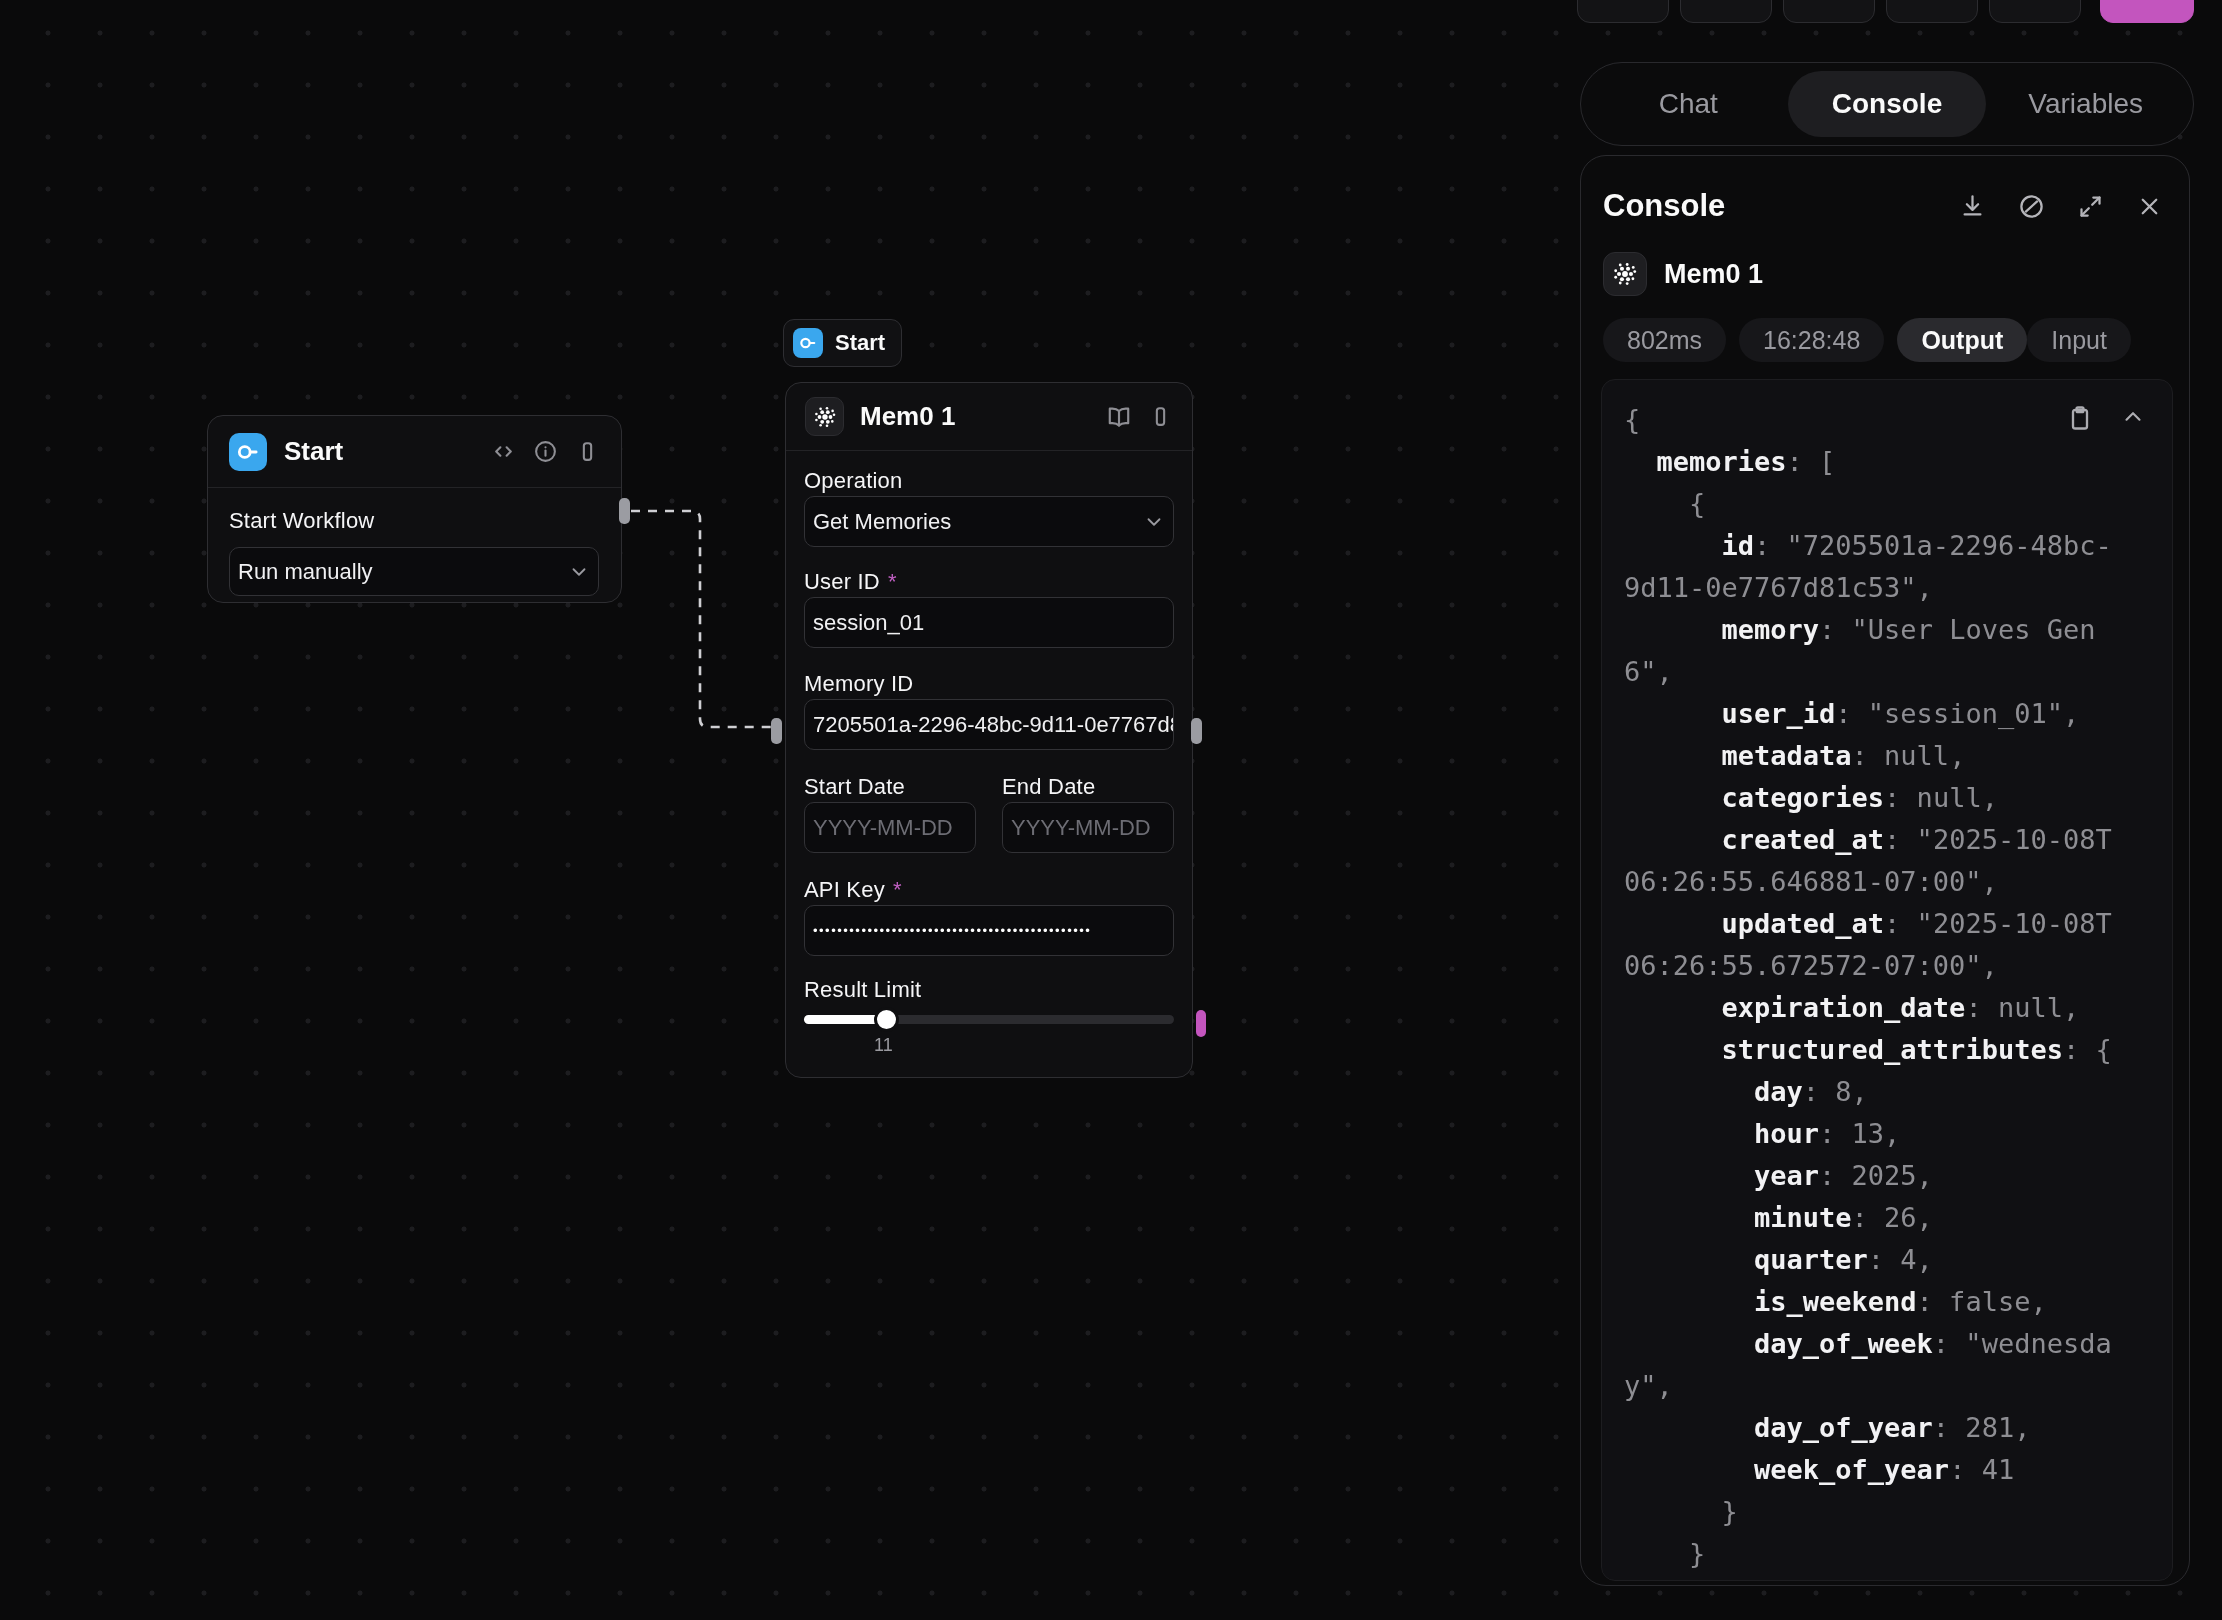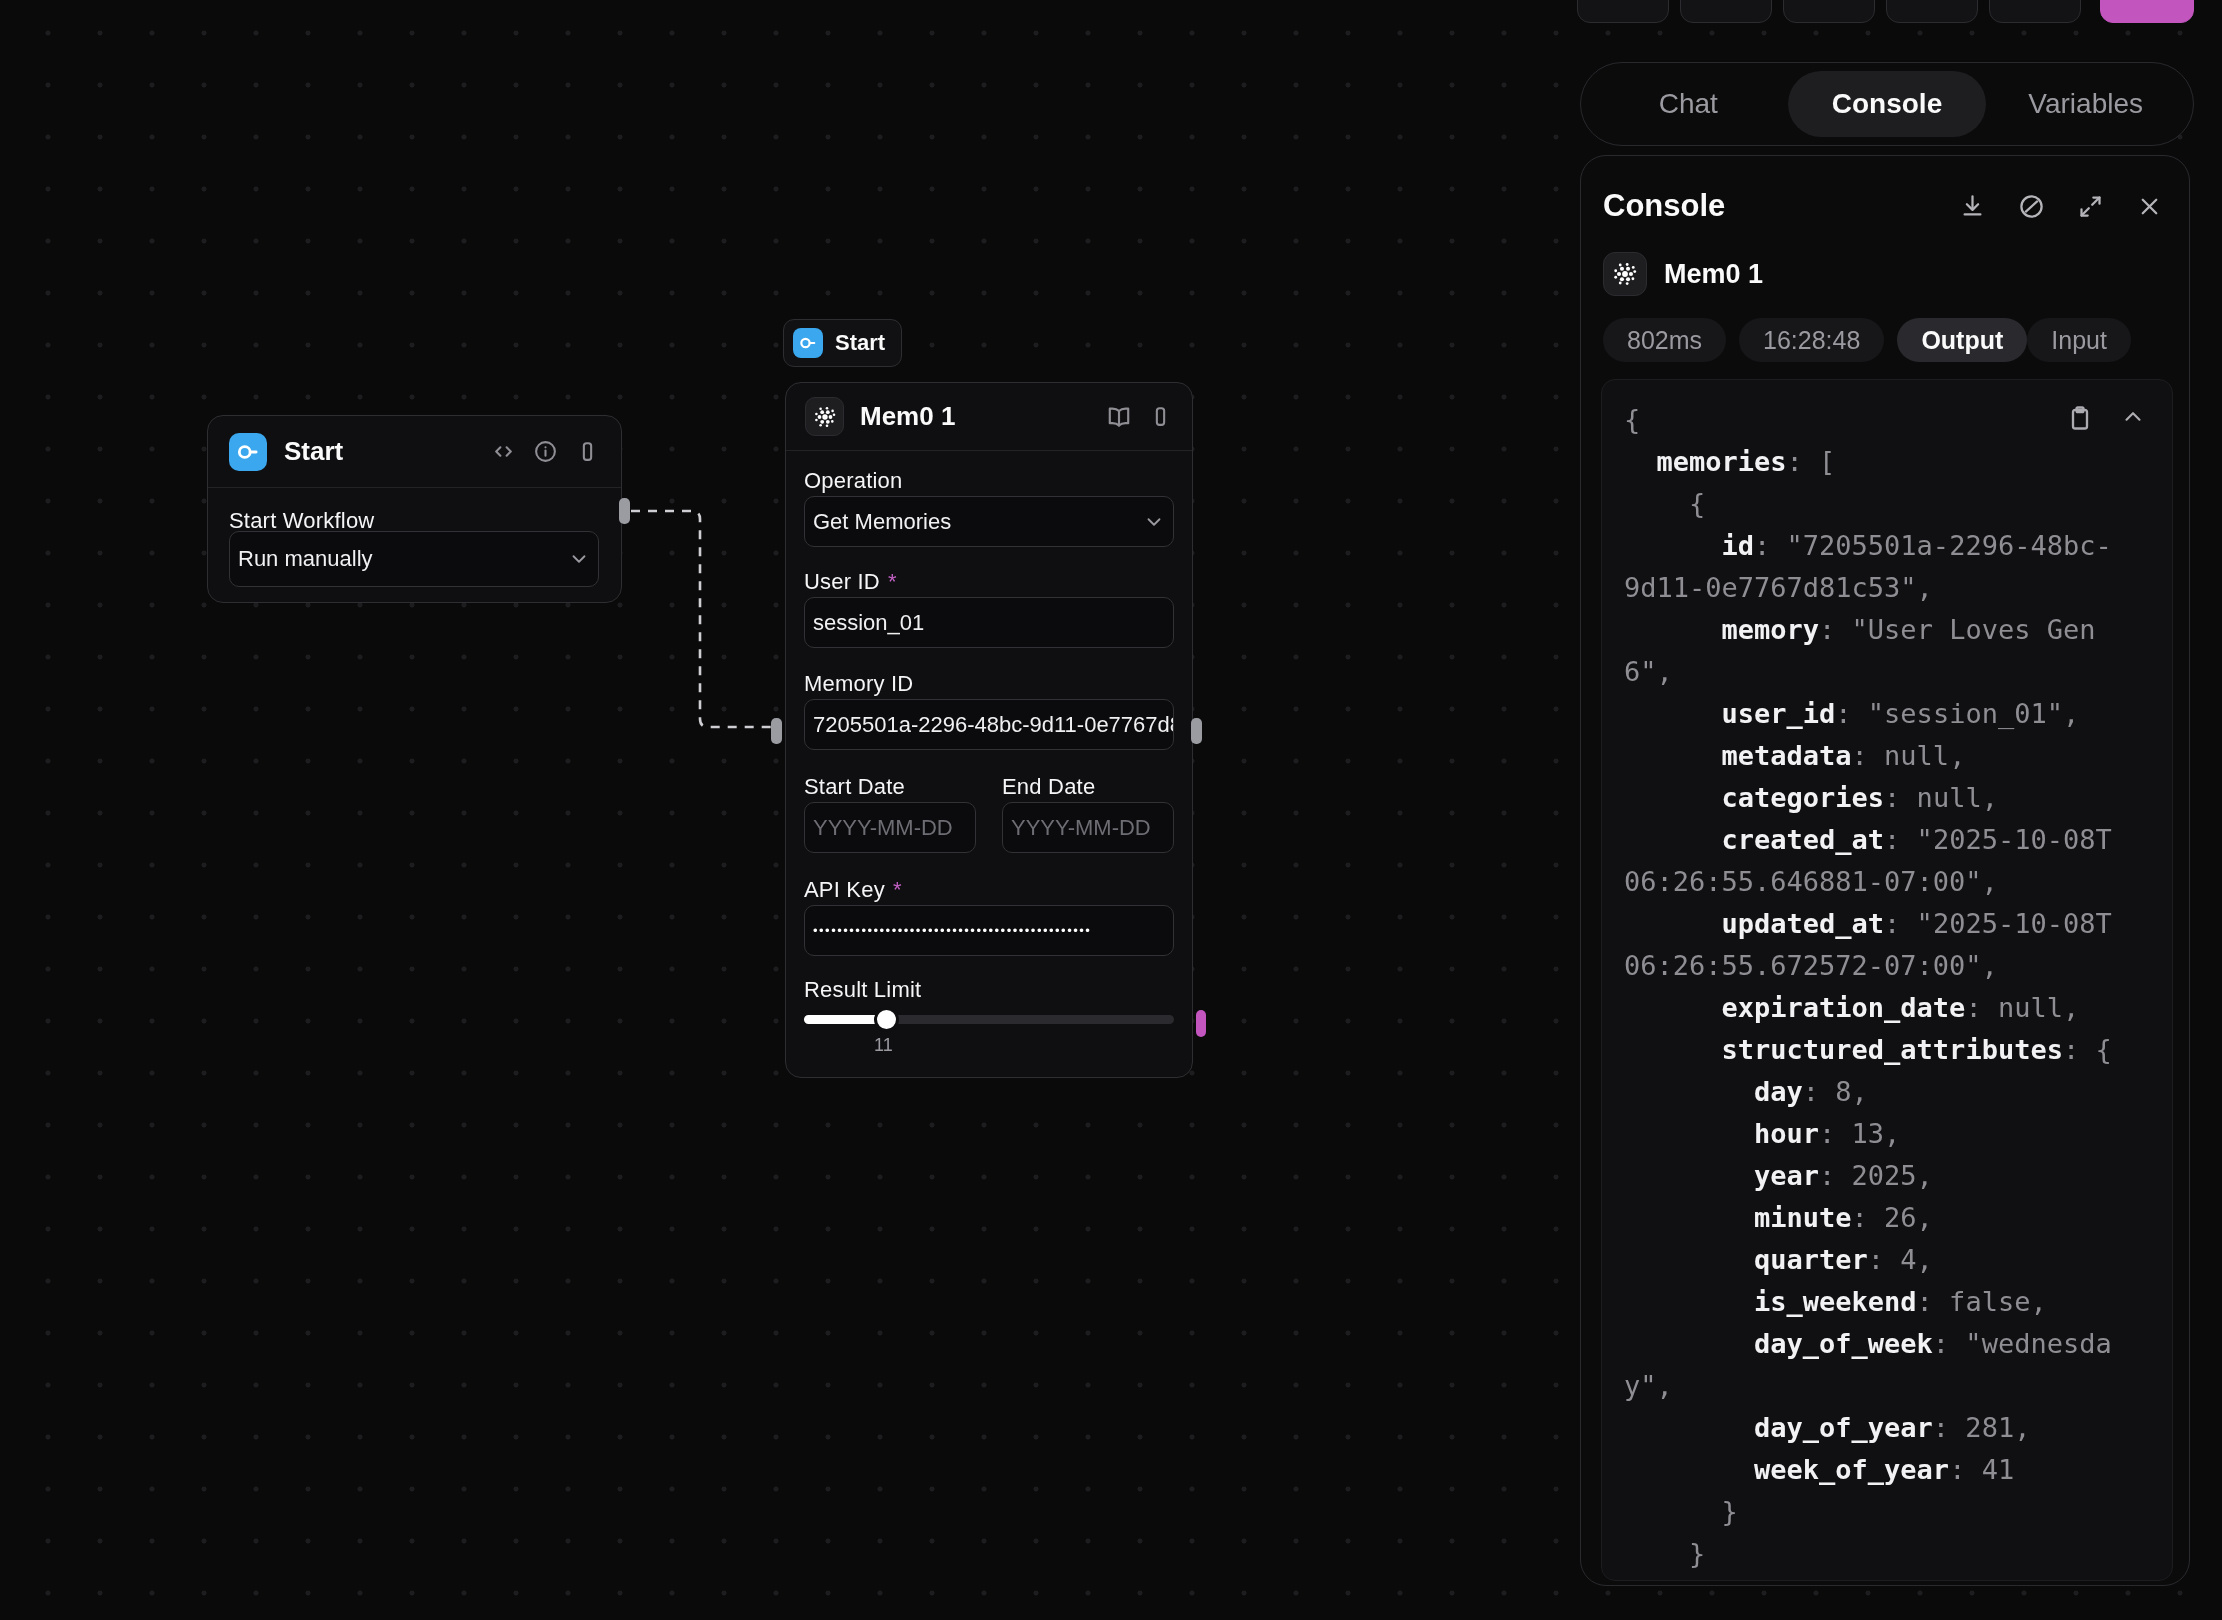--- a/index.html
+++ b/index.html
@@ -128,21 +128,21 @@
             <path d="M12 8h.01"></path>
           </svg>
       </span>
       <span class="hicon">
         <svg class="ic" width="25" height="25" viewBox="0 0 24 24">
             <rect x="8.5" y="4" width="7" height="16" rx="2.5"></rect>
           </svg>
       </span>
     </div>
     <div style="position:absolute;left:21px;top:92px" class="fld-label">Start Workflow</div>
-    <div class="inputbox selectbox" style="left:21px;top:115px;width:370px;height:56px">
+    <div class="inputbox selectbox" style="left:21px;top:131px;width:370px;height:49px">
       <span>Run manually</span>
       <span class="chev">
         <svg class="ic" width="22" height="22" viewBox="0 0 24 24">
             <path d="M6 9l6 6 6-6"></path>
           </svg>
       </span>
     </div>
   </div>
   <div class="handle" style="left:619px;top:498px"></div>
 

